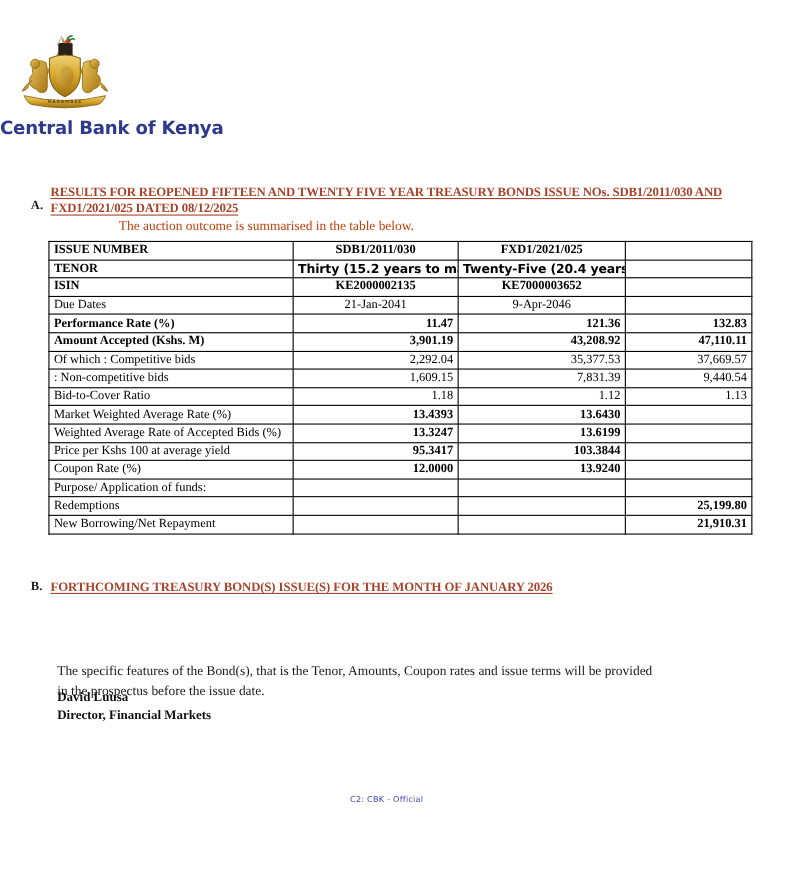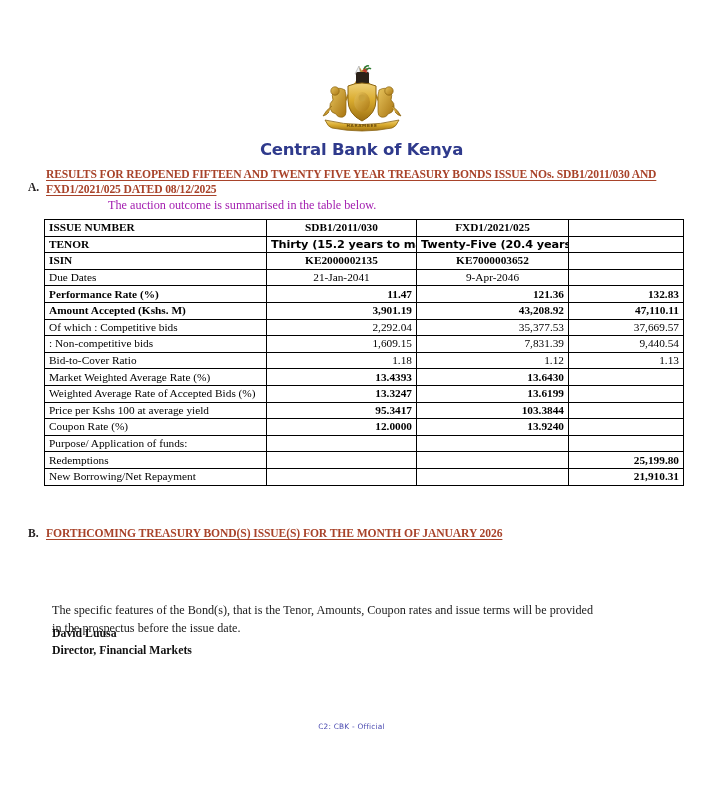--- a/index.html
+++ b/index.html
@@ -12,24 +12,24 @@
     height: 794px;
     position: relative;
     font-family: "Liberation Serif", "DejaVu Serif", serif;
     color: #000000;
     overflow: hidden;
   }
 
   
   .header {
     width: 100%;
-    padding-top: 62px;
+    padding-top: 29px;
     display: flex;
     flex-direction: column;
-    align-items: center;
+    align-items: flex-start;
   }
   .crest {
     width: 118px;
     height: 74px;
     position: relative;
   }
   .crest svg { display: block; width: 100%; height: 100%; }
   .bank-name {
     margin-top: 4px;
     font-family: "DejaVu Sans", "Liberation Sans", sans-serif;
@@ -66,21 +66,21 @@
     text-underline-offset: 2px;
     letter-spacing: -0.15px;
   }
   .sec-a-title span { display: block; }
 
   .subline {
     position: absolute;
     left: 108px;
     top: 198px;
     font-size: 12.2px;
-    color: #a21caf;
+    color: #c2410c;
   }
 
   
   .tbl-wrap {
     position: absolute;
     left: 44px;
     top: 219px;
     width: 639px;
   }
   table.results {

